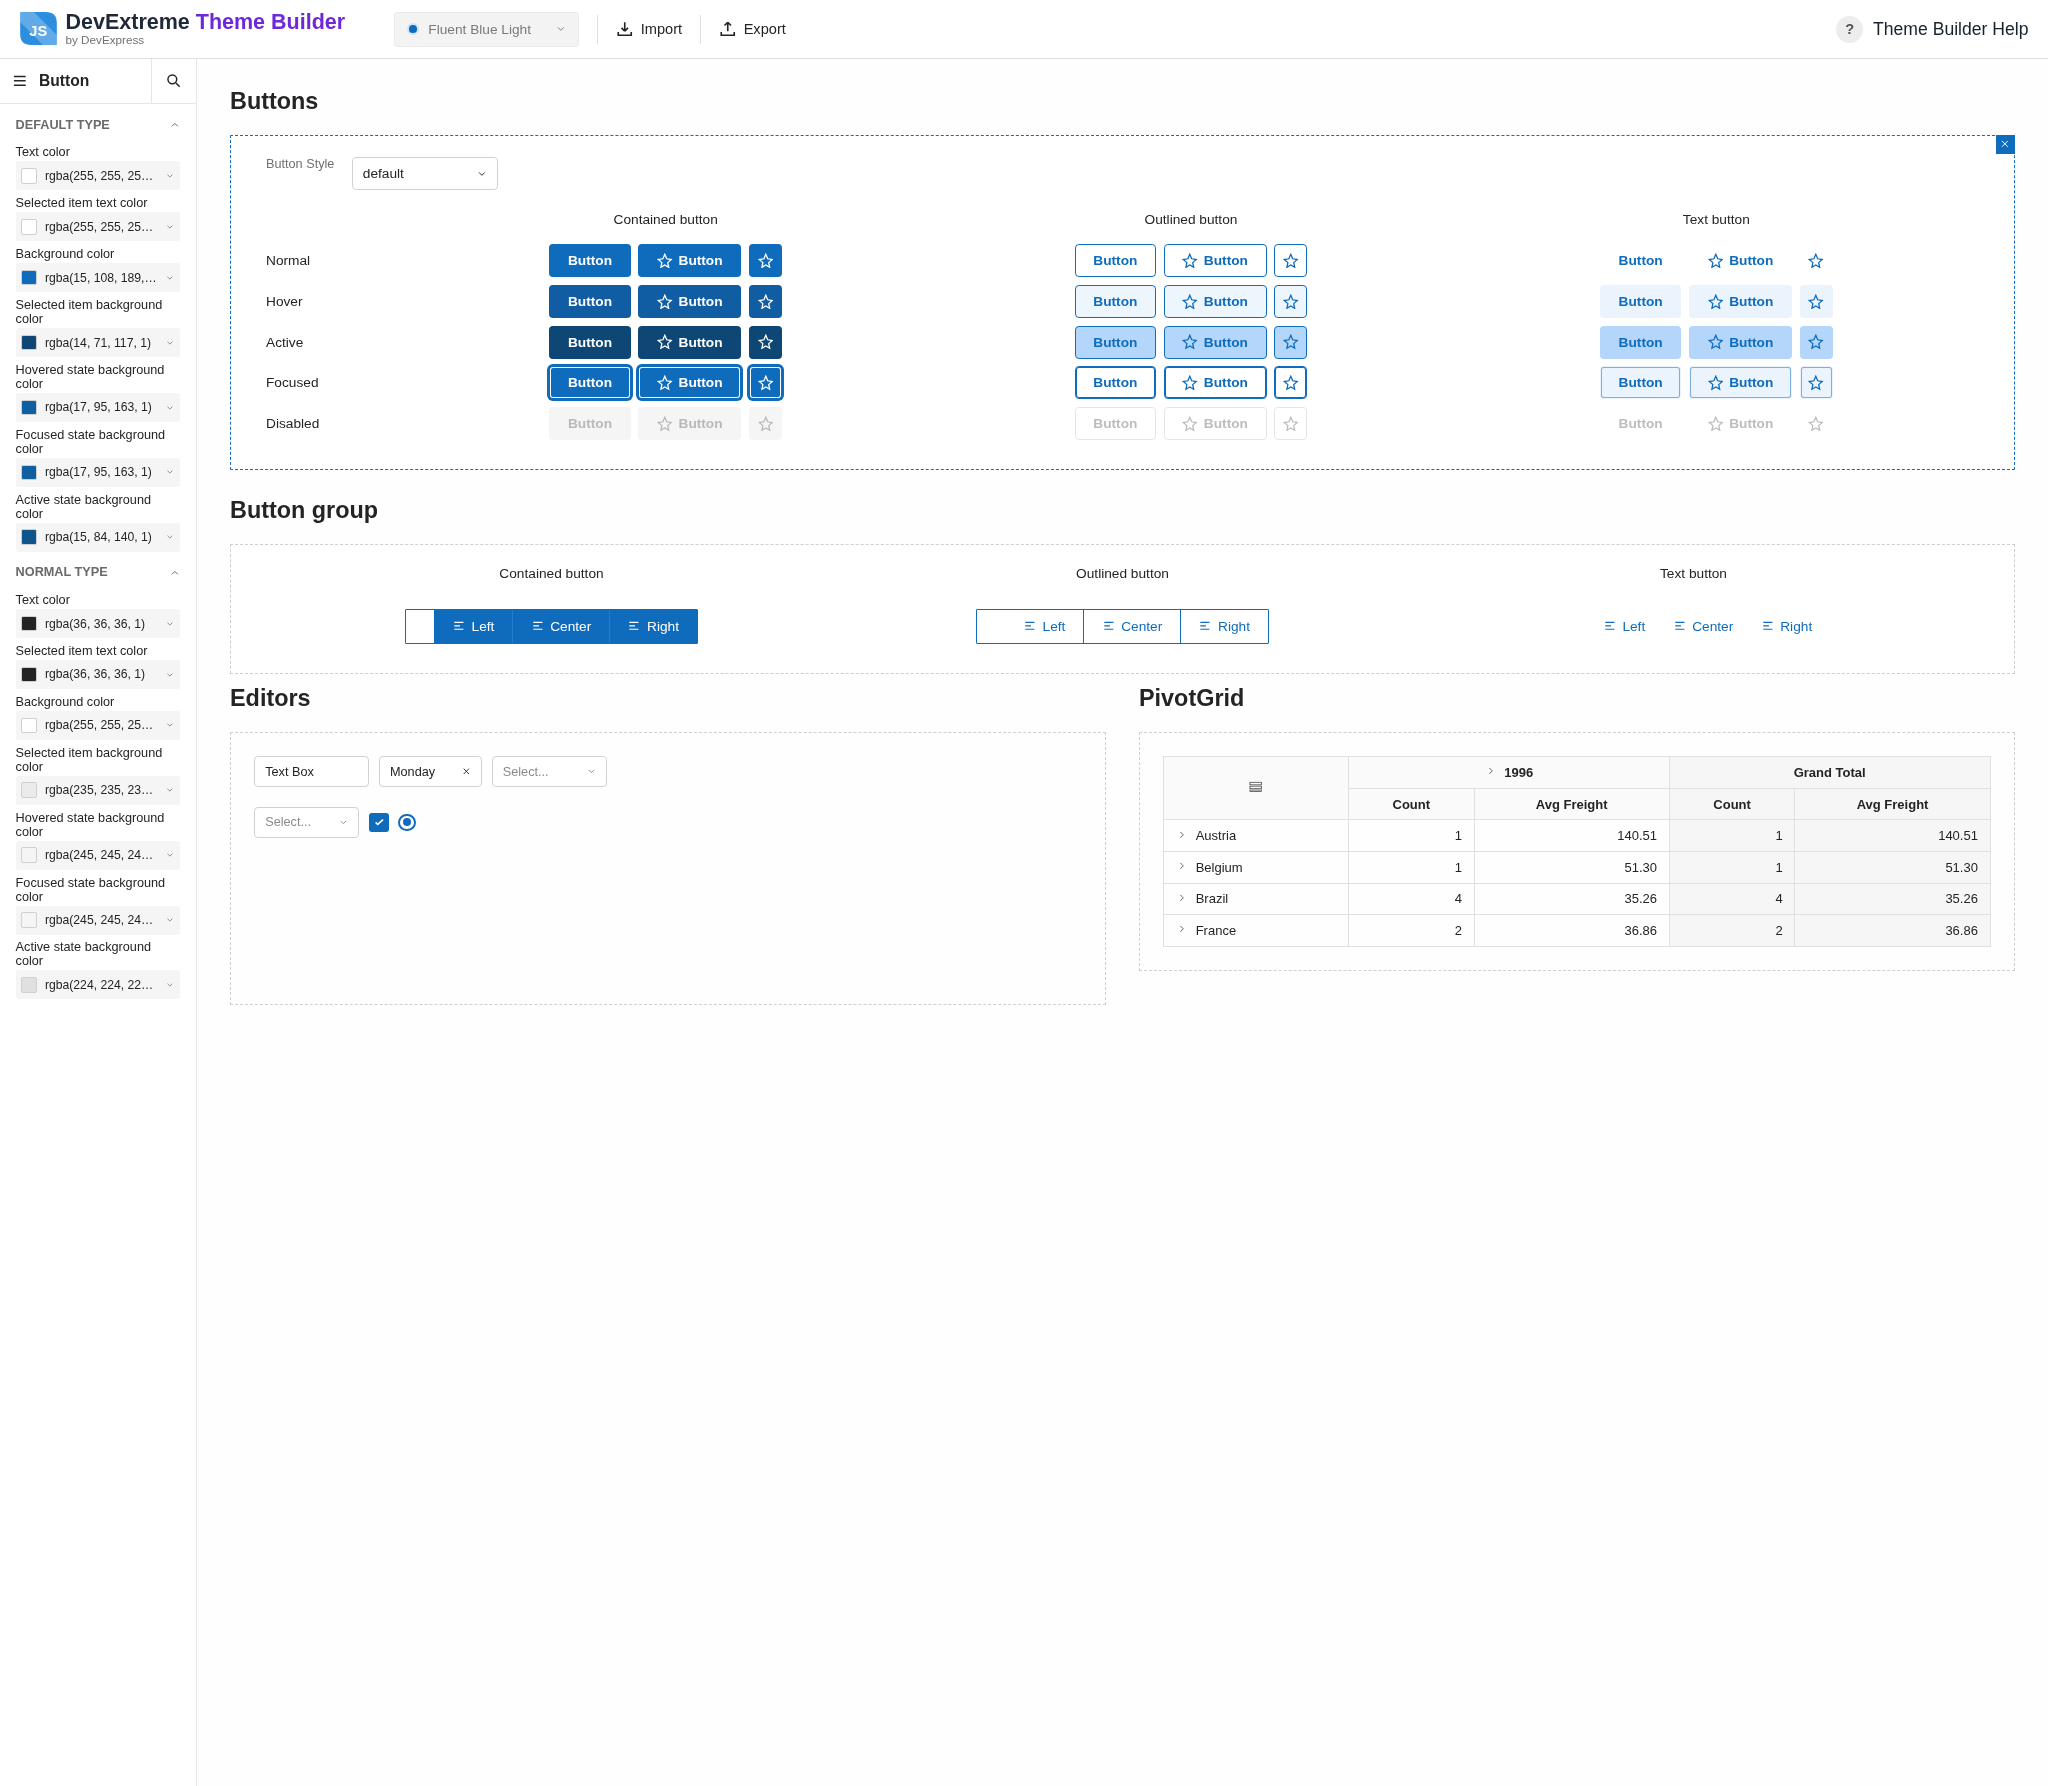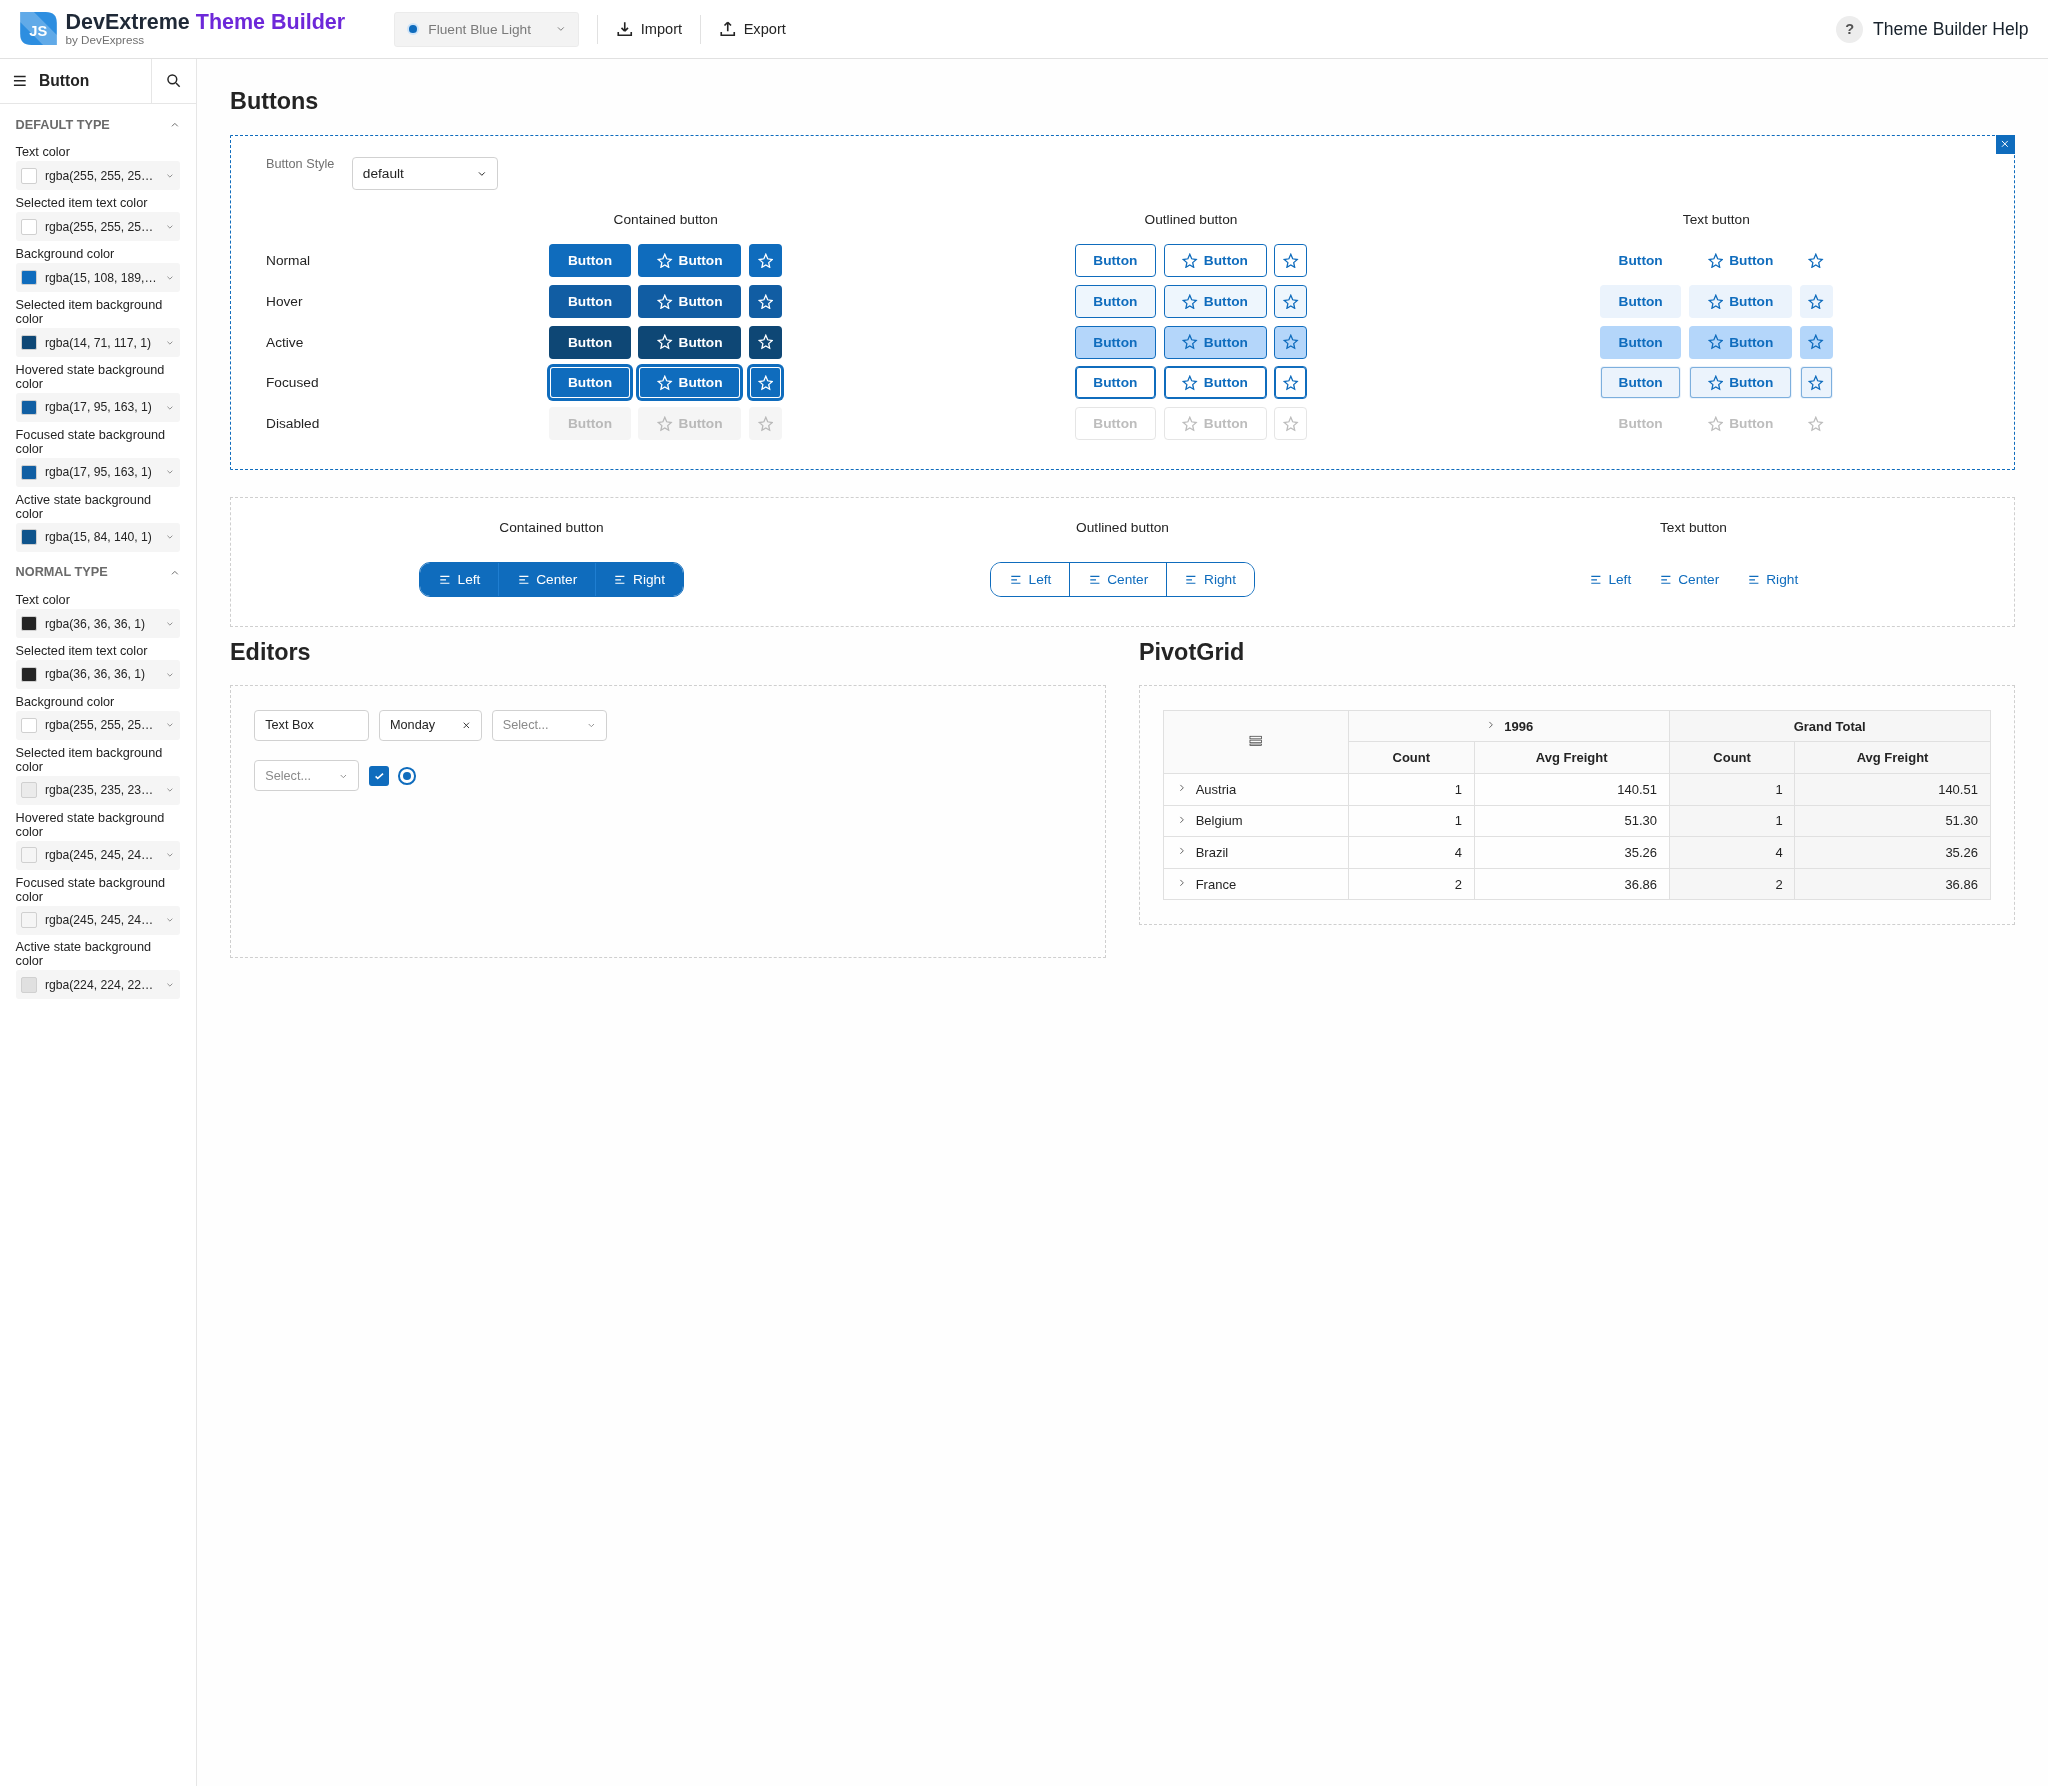--- a/index.html
+++ b/index.html
@@ -76,21 +76,21 @@
   .txtbtn { background: transparent; color: #0f6cbd; }
   .txtbtn.hv { background: #ebf3fc; }
   .txtbtn.ac { background: #b4d6fa; }
   .txtbtn.fc { background: #ebf3fc; box-shadow: 0 0 0 1px #0f6cbd80 inset; }
   .txtbtn.ds { color: #bdbdbd; }
 
   .star { width: 15.6px; height: 15.6px; }
 
   .dash-box { border: 1px dashed #cfcfcf; padding: 21.5px 35px 29px; background: #fff; }
   .bg-table { display: grid; grid-template-columns: repeat(3, 1fr); row-gap: 17.6px; text-align: center; align-items: center; }
-  .bg-bar { display: inline-flex; border-radius: 11px; overflow: hidden; border: 1px solid #0f6cbd; }
+  .bg-bar { display: inline-flex; border-radius: 1px; overflow: hidden; border: 1px solid #0f6cbd; padding-left: 28px; }
   .bg-bar .seg { display: inline-flex; align-items: center; gap: 5.9px; padding: 0 17.6px; height: 33px; font-size: 13.7px; cursor: pointer; }
   .bg-bar.contained-bg .seg { background: #0f6cbd; color: #fff; border-right: 1px solid #1f7ed1; }
   .bg-bar.contained-bg .seg:last-child { border-right: 0; }
   .bg-bar.outlined-bg .seg { background: #fff; color: #0f6cbd; border-right: 1px solid #0f6cbd; }
   .bg-bar.outlined-bg .seg:last-child { border-right: 0; }
   .bg-bar.text-bg { border: none; }
   .bg-bar.text-bg .seg { color: #0f6cbd; padding: 0 13.7px; }
 
   .cols2 { display: grid; grid-template-columns: 1fr 1fr; gap: 33px; margin-top: 11.7px; align-items: start; }
 
@@ -592,20 +592,21 @@
             <div class="btn txtbtn ds icon-only">
               <svg class="star" viewBox="0 0 16 16" width="15.6" height="15.6">
                 <use href="#star-ico"></use>
               </svg>
             </div>
           </div>
         </div>
     </div>
 
     <div style="height:27px"></div>
+    <div class="widget-title">Button group</div>
 
     <div class="dash-box">
       <div class="bg-table" id="bg-table">
           <div class="bt-head">Contained button</div>
           <div class="bt-head">Outlined button</div>
           <div class="bt-head">Text button</div>
           <div><div class="bg-bar contained-bg">
               <div class="seg">
                 <svg width="13.7" height="13.7" viewBox="0 0 14 14">
                   <use href="#align"></use>

